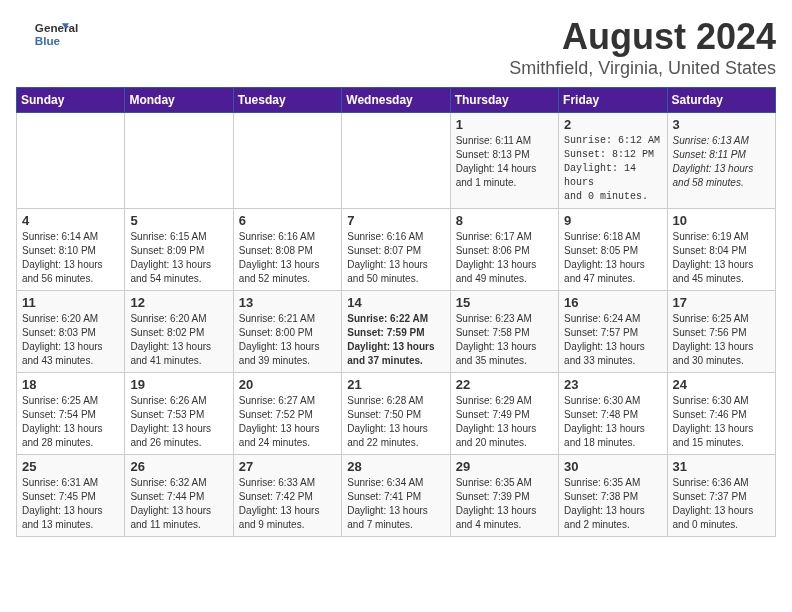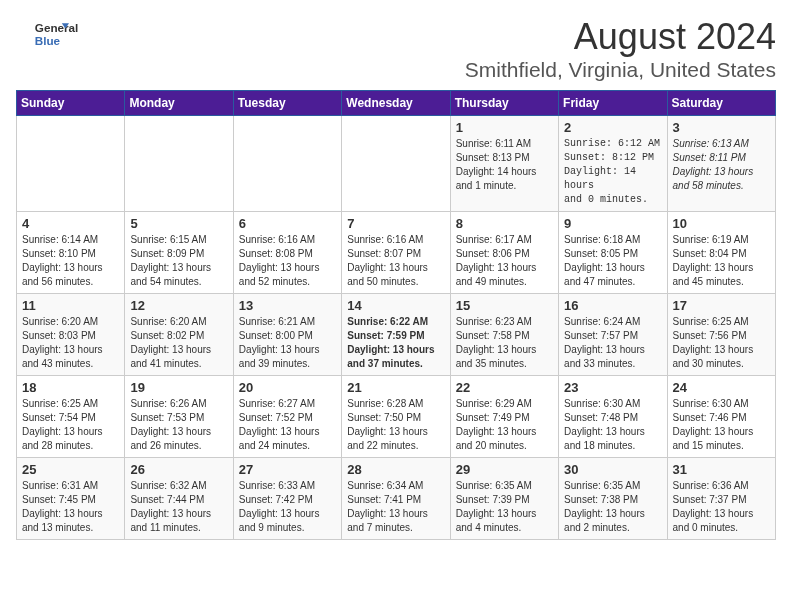--- a/index.html
+++ b/index.html
@@ -24,25 +24,25 @@
     }
     .logo-icon {
       width: 28px;
       height: 28px;
     }
     .title-block {
       text-align: right;
     }
     .main-title {
       font-size: 36px;
-      font-weight: normal;
+      font-weight: bold;
       color: #333;
     }
     .subtitle {
-      font-size: 21px;
+      font-size: 18px;
       color: #555;
     }
     table {
       width: 100%;
       border-collapse: collapse;
       table-layout: fixed;
     }
     thead tr th {
       background-color: #4c1d95;
       color: #fff;

